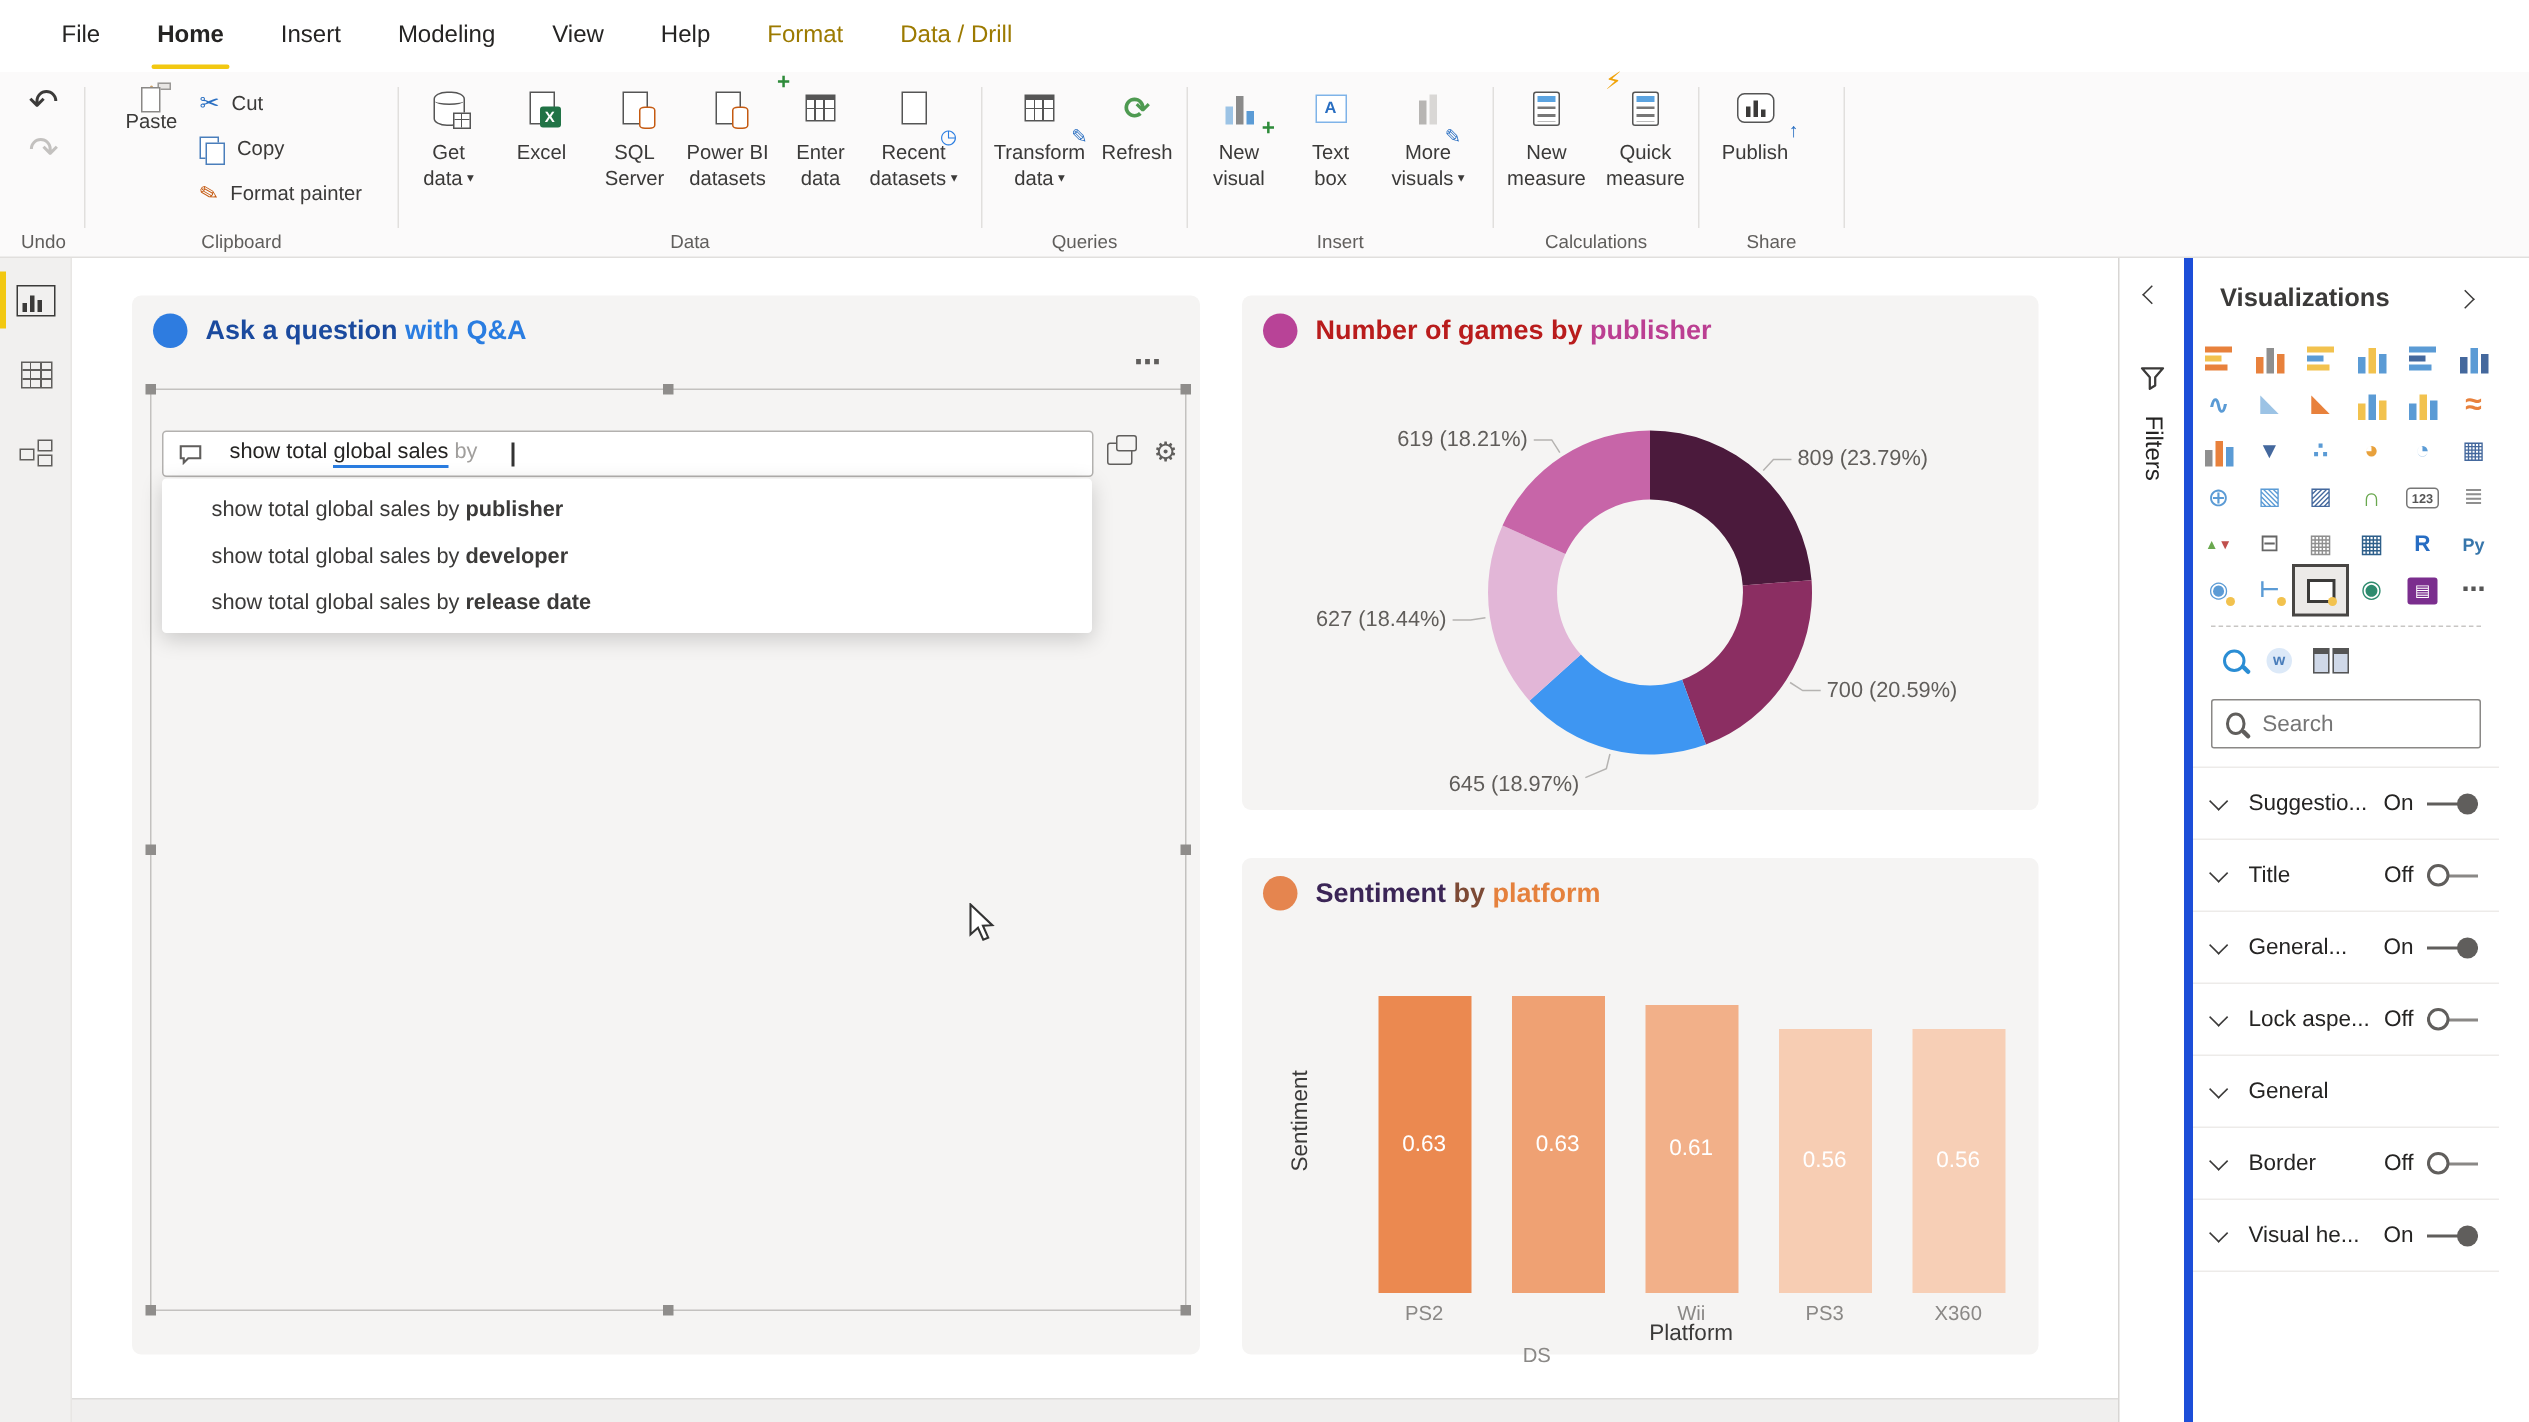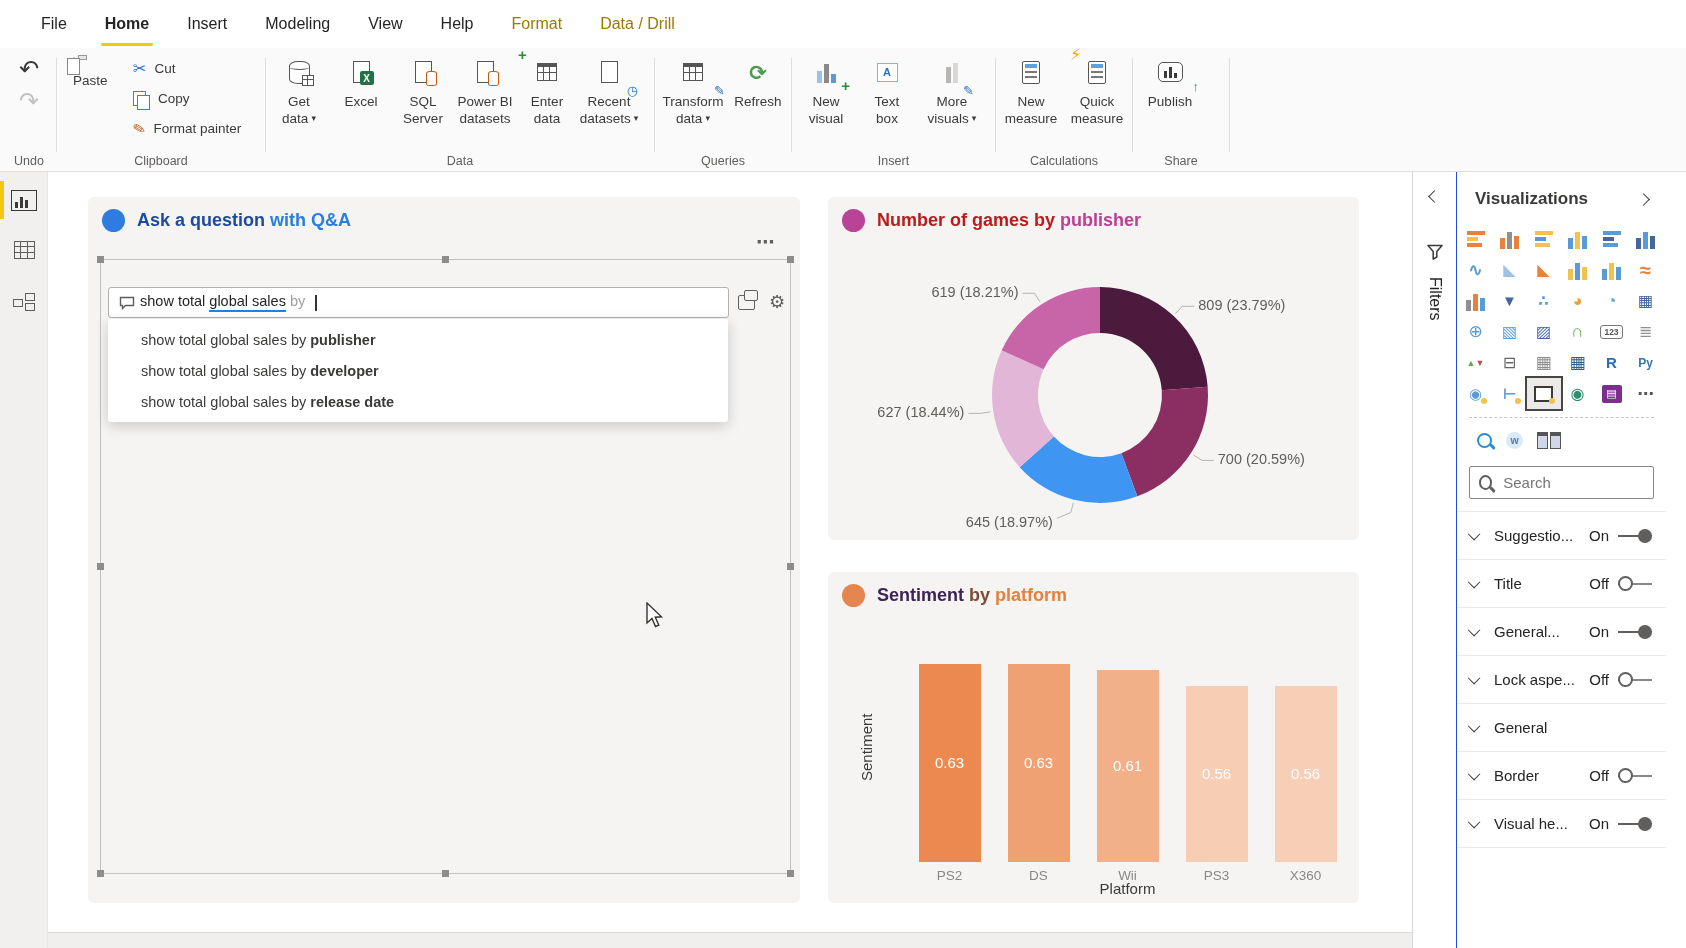--- a/index.html
+++ b/index.html
@@ -19,21 +19,21 @@
   .rg{position:absolute;top:0;height:100%}
   .glabel{position:absolute;bottom:3px;left:0;right:0;text-align:center;font-size:12.5px;color:#605e5c;white-space:nowrap}
   .rsep{position:absolute;top:10px;height:94px;width:1px;background:#e1dfdd}
   .rbtn{display:flex;flex-direction:column;align-items:center;font-size:13.5px;color:#3b3a39;line-height:17px;width:62px}
   .ricon{height:42px;display:flex;align-items:center;justify-content:center;position:relative;margin-top:3px;width:100%}
   .rl{white-space:nowrap;display:flex;align-items:center;justify-content:center;gap:3px}
   .dd{font-size:9px;color:#3b3a39}
   .ucol{display:flex;flex-direction:column;align-items:center;padding-top:8px;gap:6px}
   .uico{font-size:24px;line-height:26px;color:#3b3a39}
   .uico.dis{color:#c3c1bf}
-  .pastebtn{position:absolute;left:16px;top:10px;width:56px;text-align:left;font-size:13.5px;color:#3b3a39}
+  .pastebtn{position:absolute;left:16px;top:10px;width:56px;text-align:center;font-size:13.5px;color:#3b3a39}
   .cliprows{position:absolute;left:76px;top:10px;display:flex;flex-direction:column;gap:9px}
   .crow{display:flex;align-items:center;gap:8px;font-size:13.5px;color:#3b3a39;height:21px}
   .hflex{display:flex;padding:0 2px;box-sizing:border-box}
 
   
   .pst{width:17px;height:22px;border:1.5px solid #c9a06a;border-radius:2px;background:#fff;position:relative;margin:4px auto 2px}
   .pst::before{content:"";position:absolute;top:-3px;left:4px;width:7px;height:3px;border:1.5px solid #9a9896;background:#e8e6e4}
   .pst::after{content:"";position:absolute;right:-6px;bottom:-2px;width:11px;height:15px;border:1.5px solid #8a8886;background:#fff}
   .ic-cut{color:#2a6fc2;font-size:16px}
   .cpy{width:11px;height:13px;border:1.5px solid #4a7ebb;background:#fff;position:relative;margin-right:4px}
@@ -90,21 +90,21 @@
   #donut-card{left:780px;top:25px;width:531px;height:343px}
   #bar-card{left:780px;top:400px;width:531px;height:331px}
   .vtitle{position:absolute;left:14px;top:12px;display:flex;align-items:center;gap:12px;font-size:18px;font-weight:700}
   .bullet{width:23px;height:23px;border-radius:50%;flex:0 0 auto}
 
   
   #qna-more{position:absolute;right:24px;top:34px;font-size:18px;color:#605e5c;letter-spacing:2px;font-weight:700}
   #sel{position:absolute;left:12px;top:62px;width:689px;height:613px;border:1px solid #c3c1bf}
   .hnd{position:absolute;width:7px;height:7px;background:#8f8d8b}
   #qin{position:absolute;left:20px;top:90px;width:599px;height:29px;background:#fff;border:1px solid #b3b1af;border-radius:3px;
-       display:flex;align-items:center;padding:0 10px;font-size:14.5px;color:#252423;gap:5px}
+       display:flex;align-items:center;padding:0 10px;font-size:14.5px;color:#252423;gap:18px}
   .bub{flex:0 0 auto}
   .qtext{display:flex;align-items:baseline;white-space:pre}
   .ent{border-bottom:2px solid #2a7de1;padding-bottom:1px}
   .sfx{color:#a19f9d}
   .caret{width:1.5px;height:16px;background:#333;margin-left:1px;animation:blink 1.1s steps(1) infinite;align-self:center}
   @keyframes blink{50%{opacity:0}}
   #cnv{position:absolute;left:650px;top:98px;width:15px;height:13px;border:1.5px solid #605e5c;border-radius:2px}
   #cnv::after{content:"";position:absolute;left:5px;top:-6px;width:12px;height:9px;border:1.5px solid #605e5c;border-radius:2px;background:#f5f4f3}
   #gear{position:absolute;left:681px;top:94px;font-size:18px;color:#605e5c}
   #sugg{position:absolute;left:20px;top:122px;width:620px;background:#fff;border-radius:3px;
@@ -124,21 +124,21 @@
   #cursor{position:absolute;left:597px;top:430px;z-index:9}
 
   
   #fstrip{position:absolute;left:1412px;top:172px;width:44px;height:776px;background:#fff;border-left:1px solid #d8d6d4;box-sizing:border-box;
           display:flex;flex-direction:column;align-items:center}
   .chl{margin-top:20px;width:8px;height:8px;border-left:1.8px solid #3b3a39;border-bottom:1.8px solid #3b3a39;transform:rotate(45deg)}
   #funnel{margin-top:42px}
   .ftxt{margin-top:16px;writing-mode:vertical-rl;font-size:16px;color:#252423}
 
   
-  #vpanel{position:absolute;left:1456px;top:172px;width:210px;height:776px;background:#fff;border-left:1px solid #1d4ed8;box-sizing:border-box}
+  #vpanel{position:absolute;left:1456px;top:172px;width:210px;height:776px;background:#fff;border-left:6px solid #1d4ed8;box-sizing:border-box}
   .vhead{display:flex;align-items:center;justify-content:space-between;padding:17px 18px 6px 18px;font-size:17px;color:#3b3a39;font-weight:600}
   .chr{width:8px;height:8px;border-right:1.8px solid #3b3a39;border-top:1.8px solid #3b3a39;transform:rotate(45deg)}
   #gal{display:flex;flex-wrap:wrap;width:206px;margin:8px auto 0}
   .gcell{width:34px;height:31px;display:flex;align-items:center;justify-content:center;position:relative}
   .gcell.sel{outline:2px solid #484644;background:#eceae8}
   .mvb{display:flex;align-items:flex-end;gap:2px;height:20px}
   .mvb span{width:5px;display:block}
   .mhb{display:flex;flex-direction:column;gap:2px;justify-content:center}
   .mhb span{height:4px;display:block}
   .gch{line-height:1}
@@ -475,21 +475,21 @@
         <span><span style="color: rgb(59, 37, 86);">Sentiment </span><span style="color: rgb(125, 74, 53);">by </span><span style="color: rgb(229, 129, 61);">platform</span></span>
       </div>
       <div id="bplot">
         <div id="bylab">Sentiment</div>
         <div id="bxlab">Platform</div>
       <div class="barv" style="left: 90.5px; top: 92.18px; height: 197.82px; background: rgb(235, 137, 80);"></div>
           <div class="bval" style="left: 90.5px; top: 182.09px;">0.63</div>
           <div class="bcat" style="left: 77px;">PS2</div>
           <div class="barv" style="left: 179.5px; top: 92.18px; height: 197.82px; background: rgb(239, 161, 115);"></div>
           <div class="bval" style="left: 179.5px; top: 182.09px;">0.63</div>
-          <div class="bcat" style="left: 166px;">DS</div>
+          <div class="bcat" style="left: 152px; margin-top: 28px;">DS</div>
           <div class="barv" style="left: 268.5px; top: 98.46px; height: 191.54px; background: rgb(242, 176, 137);"></div>
           <div class="bval" style="left: 268.5px; top: 185.23px;">0.61</div>
           <div class="bcat" style="left: 255px;">Wii</div>
           <div class="barv" style="left: 357.5px; top: 114.16px; height: 175.84px; background: rgb(247, 205, 179);"></div>
           <div class="bval" style="left: 357.5px; top: 193.08px;">0.56</div>
           <div class="bcat" style="left: 344px;">PS3</div>
           <div class="barv" style="left: 446.5px; top: 114.16px; height: 175.84px; background: rgb(247, 207, 182);"></div>
           <div class="bval" style="left: 446.5px; top: 193.08px;">0.56</div>
           <div class="bcat" style="left: 433px;">X360</div>
         </div>

